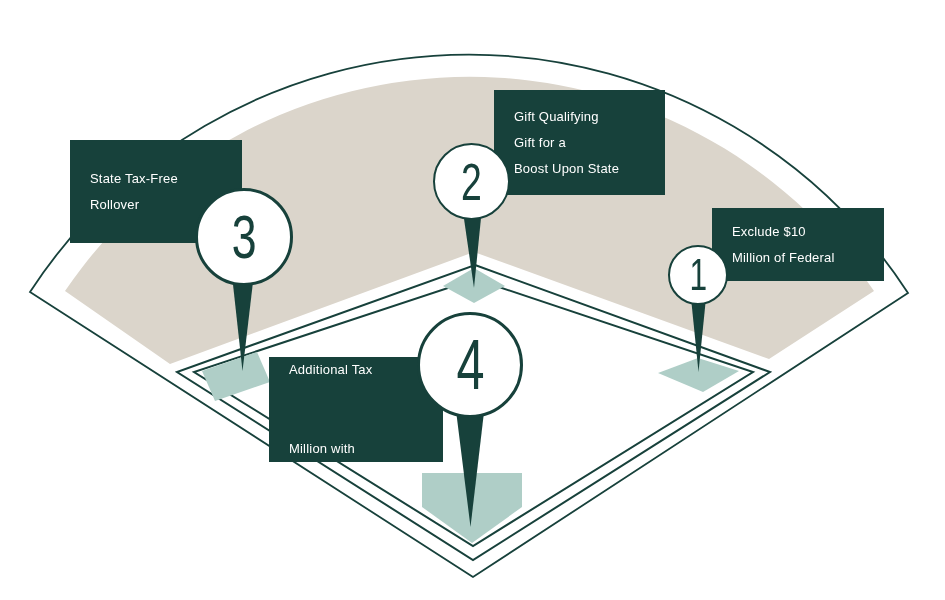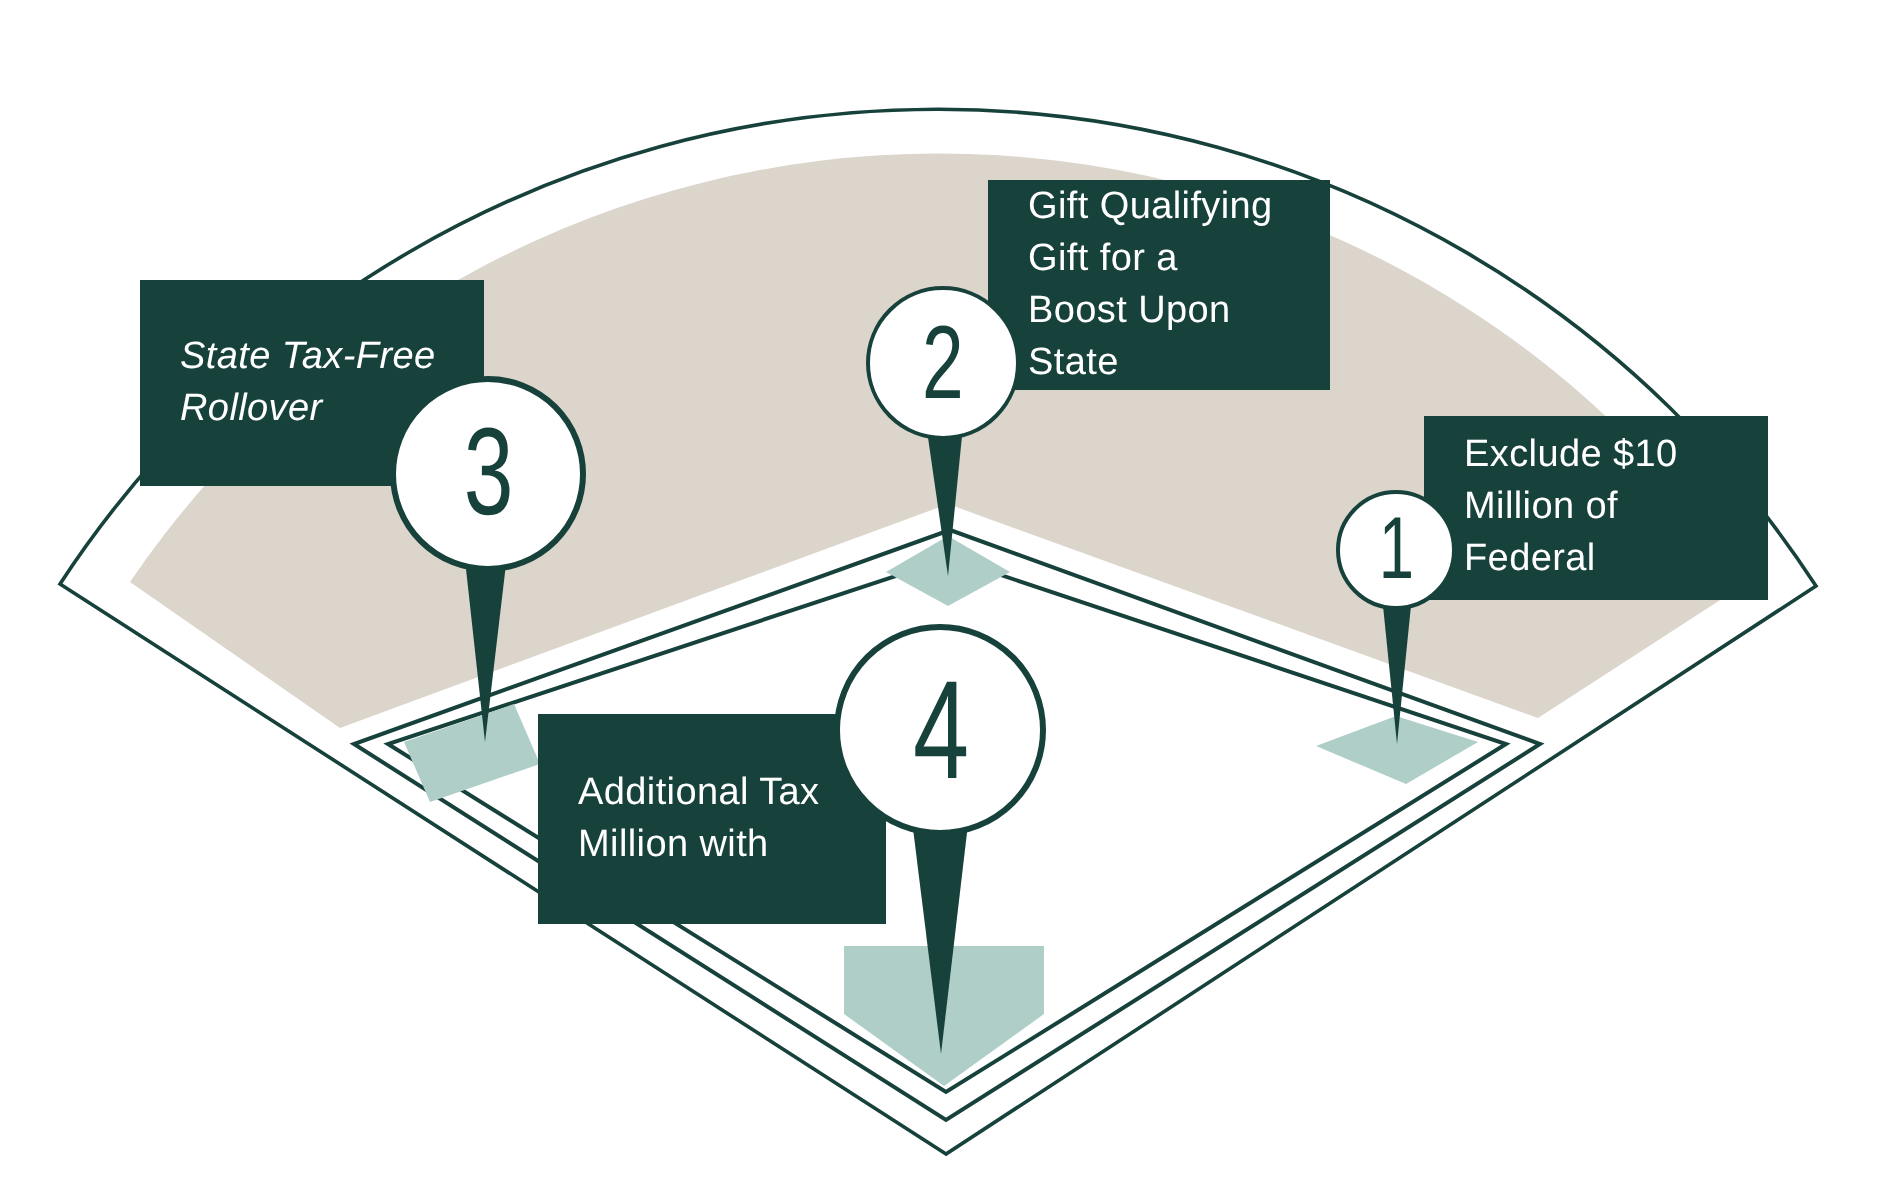--- a/index.html
+++ b/index.html
@@ -22,29 +22,29 @@
   
   .label-box{
     position:absolute;
     background:var(--dark-teal);
     color:#ffffff;
     display:flex;
     flex-direction:column;
     justify-content:center;
     padding-left:20px;
     padding-right:8px;
-    font-size:19px;
+    font-size:13px;
     line-height:26px;
     letter-spacing:0.2px;
     z-index:2;
   }
-  .box1{left:712px;top:208px;width:172px;height:92px;}
+  .box1{left:712px;top:208px;width:172px;height:73px;}
   .box2{left:494px;top:90px;width:171px;height:105px;}
-  .box3{left:70px;top:140px;width:172px;height:103px;font-style:italic;}
-  .box4{left:269px;top:357px;width:174px;height:105px;}
+  .box3{left:70px;top:140px;width:172px;height:103px;}
+  .box4{left:269px;top:357px;width:174px;height:105px;justify-content:space-between;}
 
   
   .marker-circle{
     position:absolute;
     border-style:solid;
     border-color:var(--dark-teal);
     border-radius:50%;
     background:var(--circle-fill);
     color:var(--dark-teal);
     display:flex;

